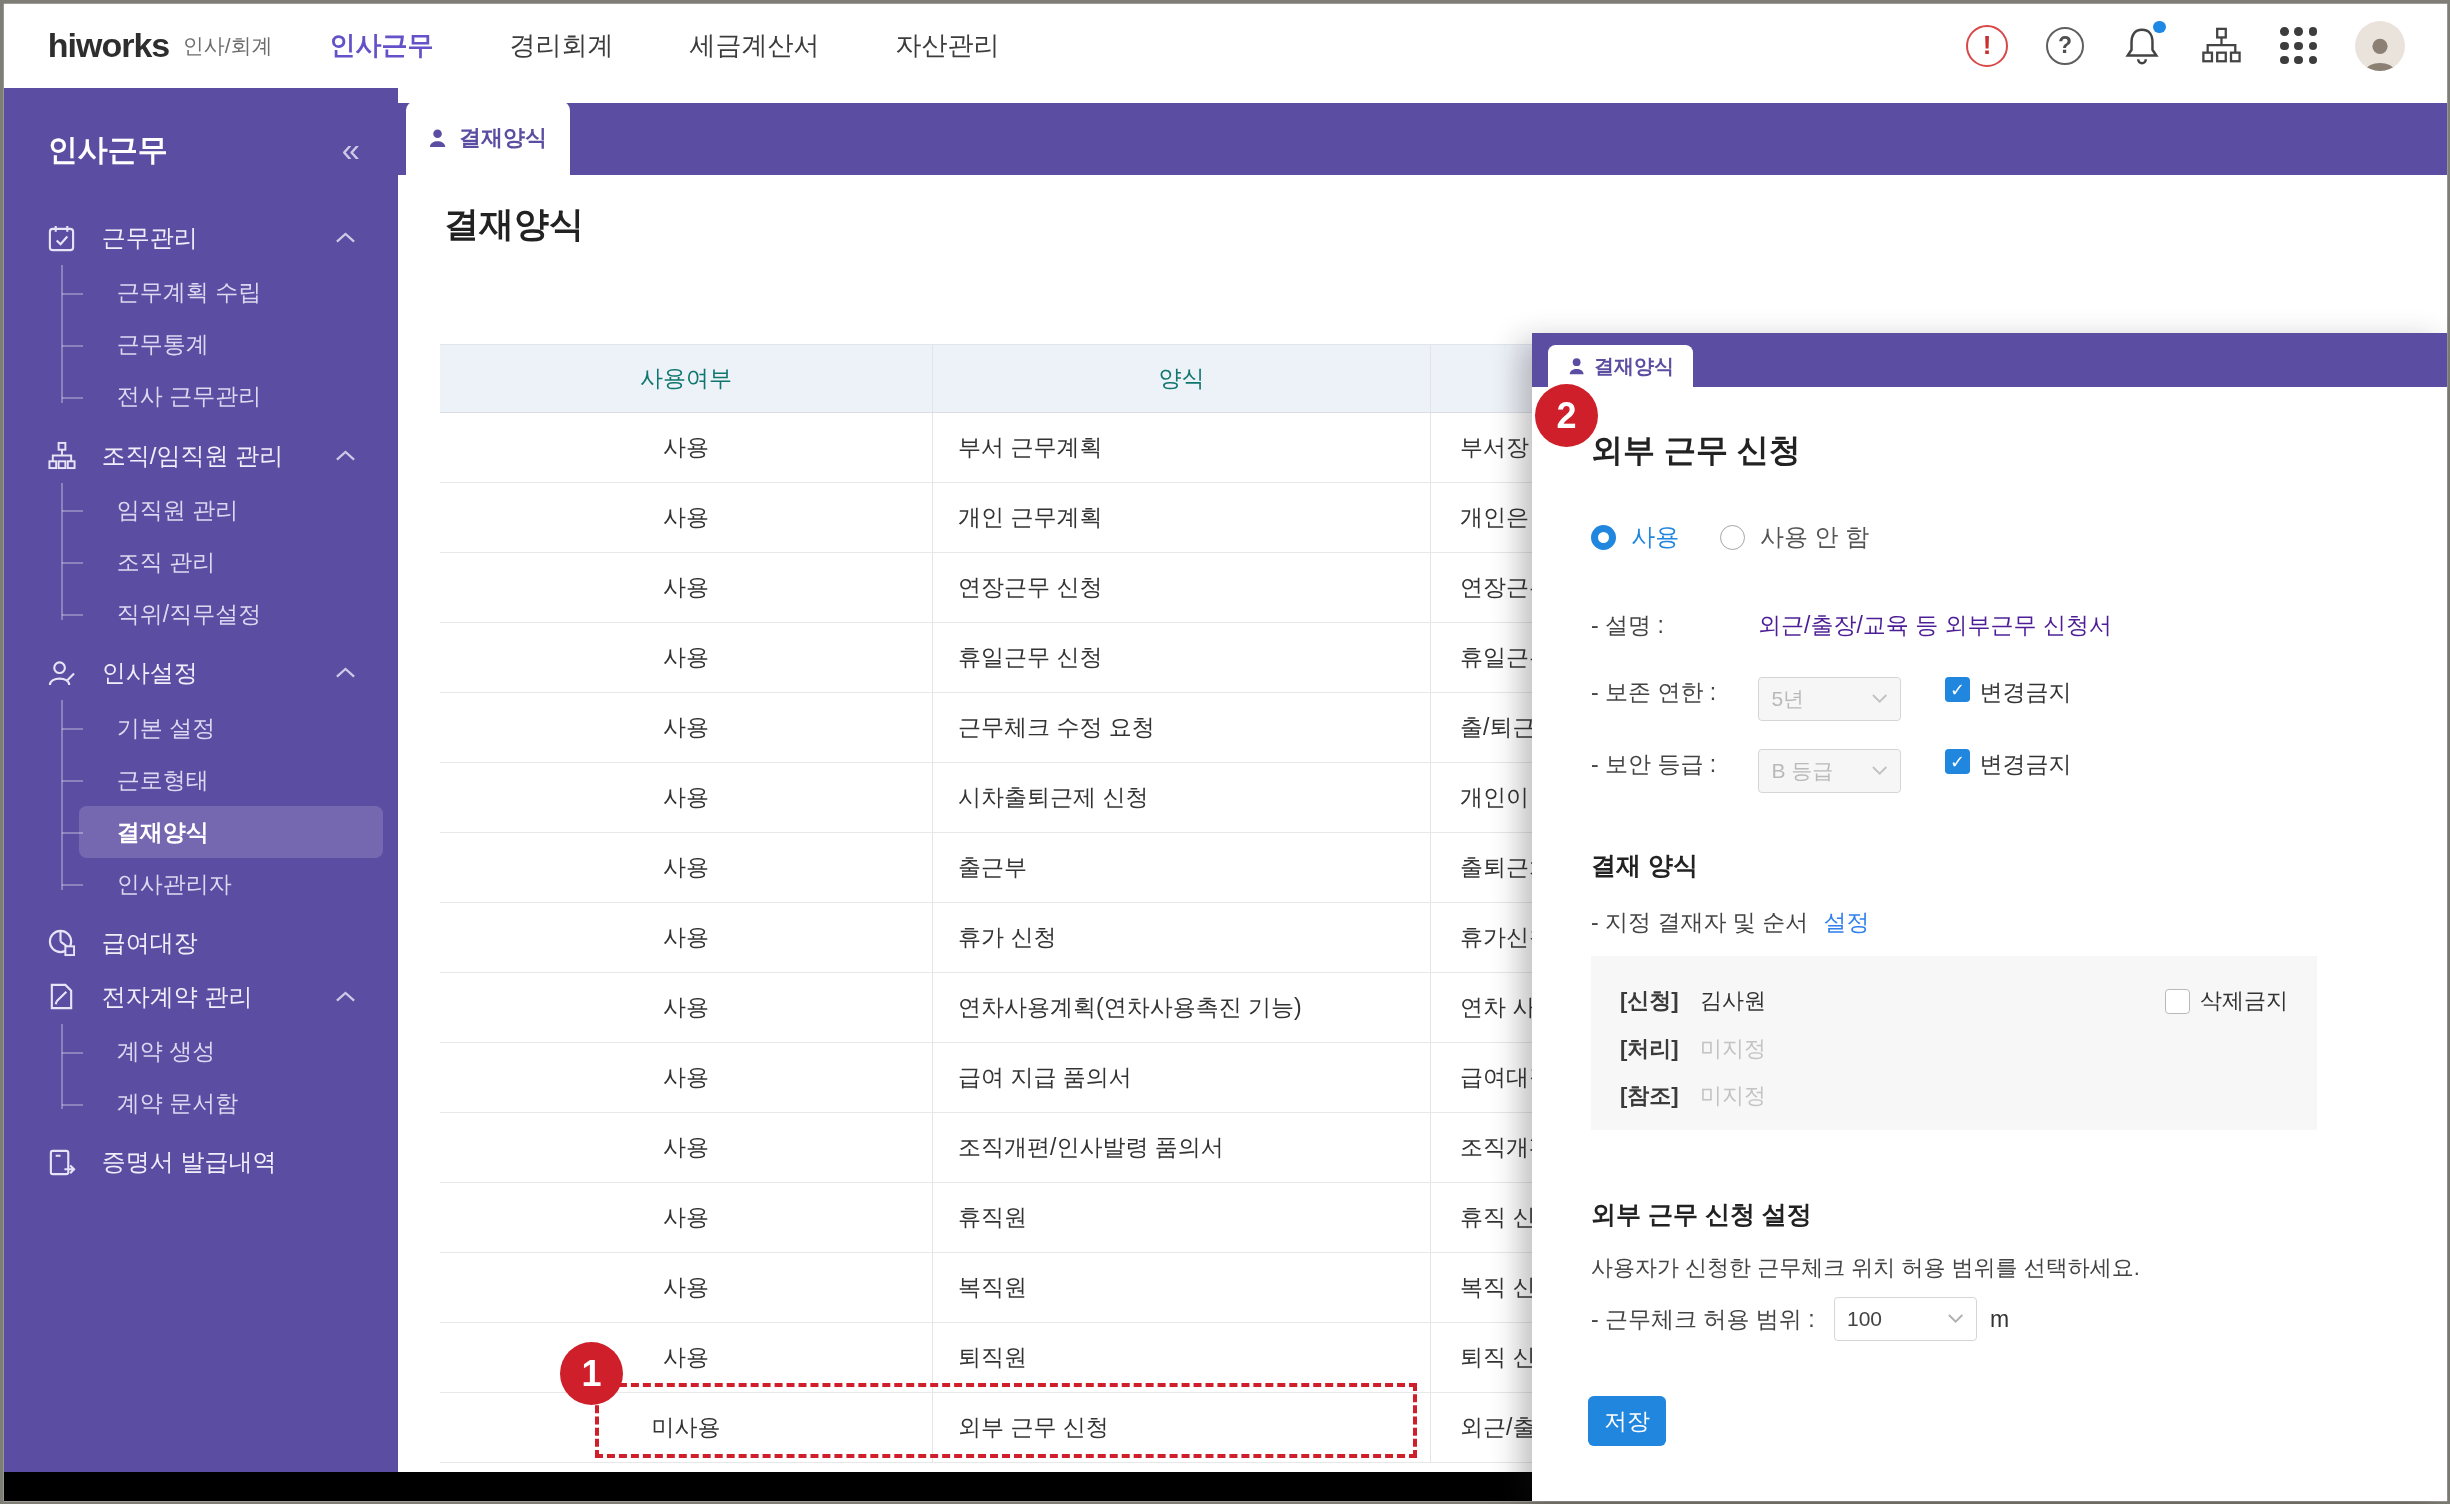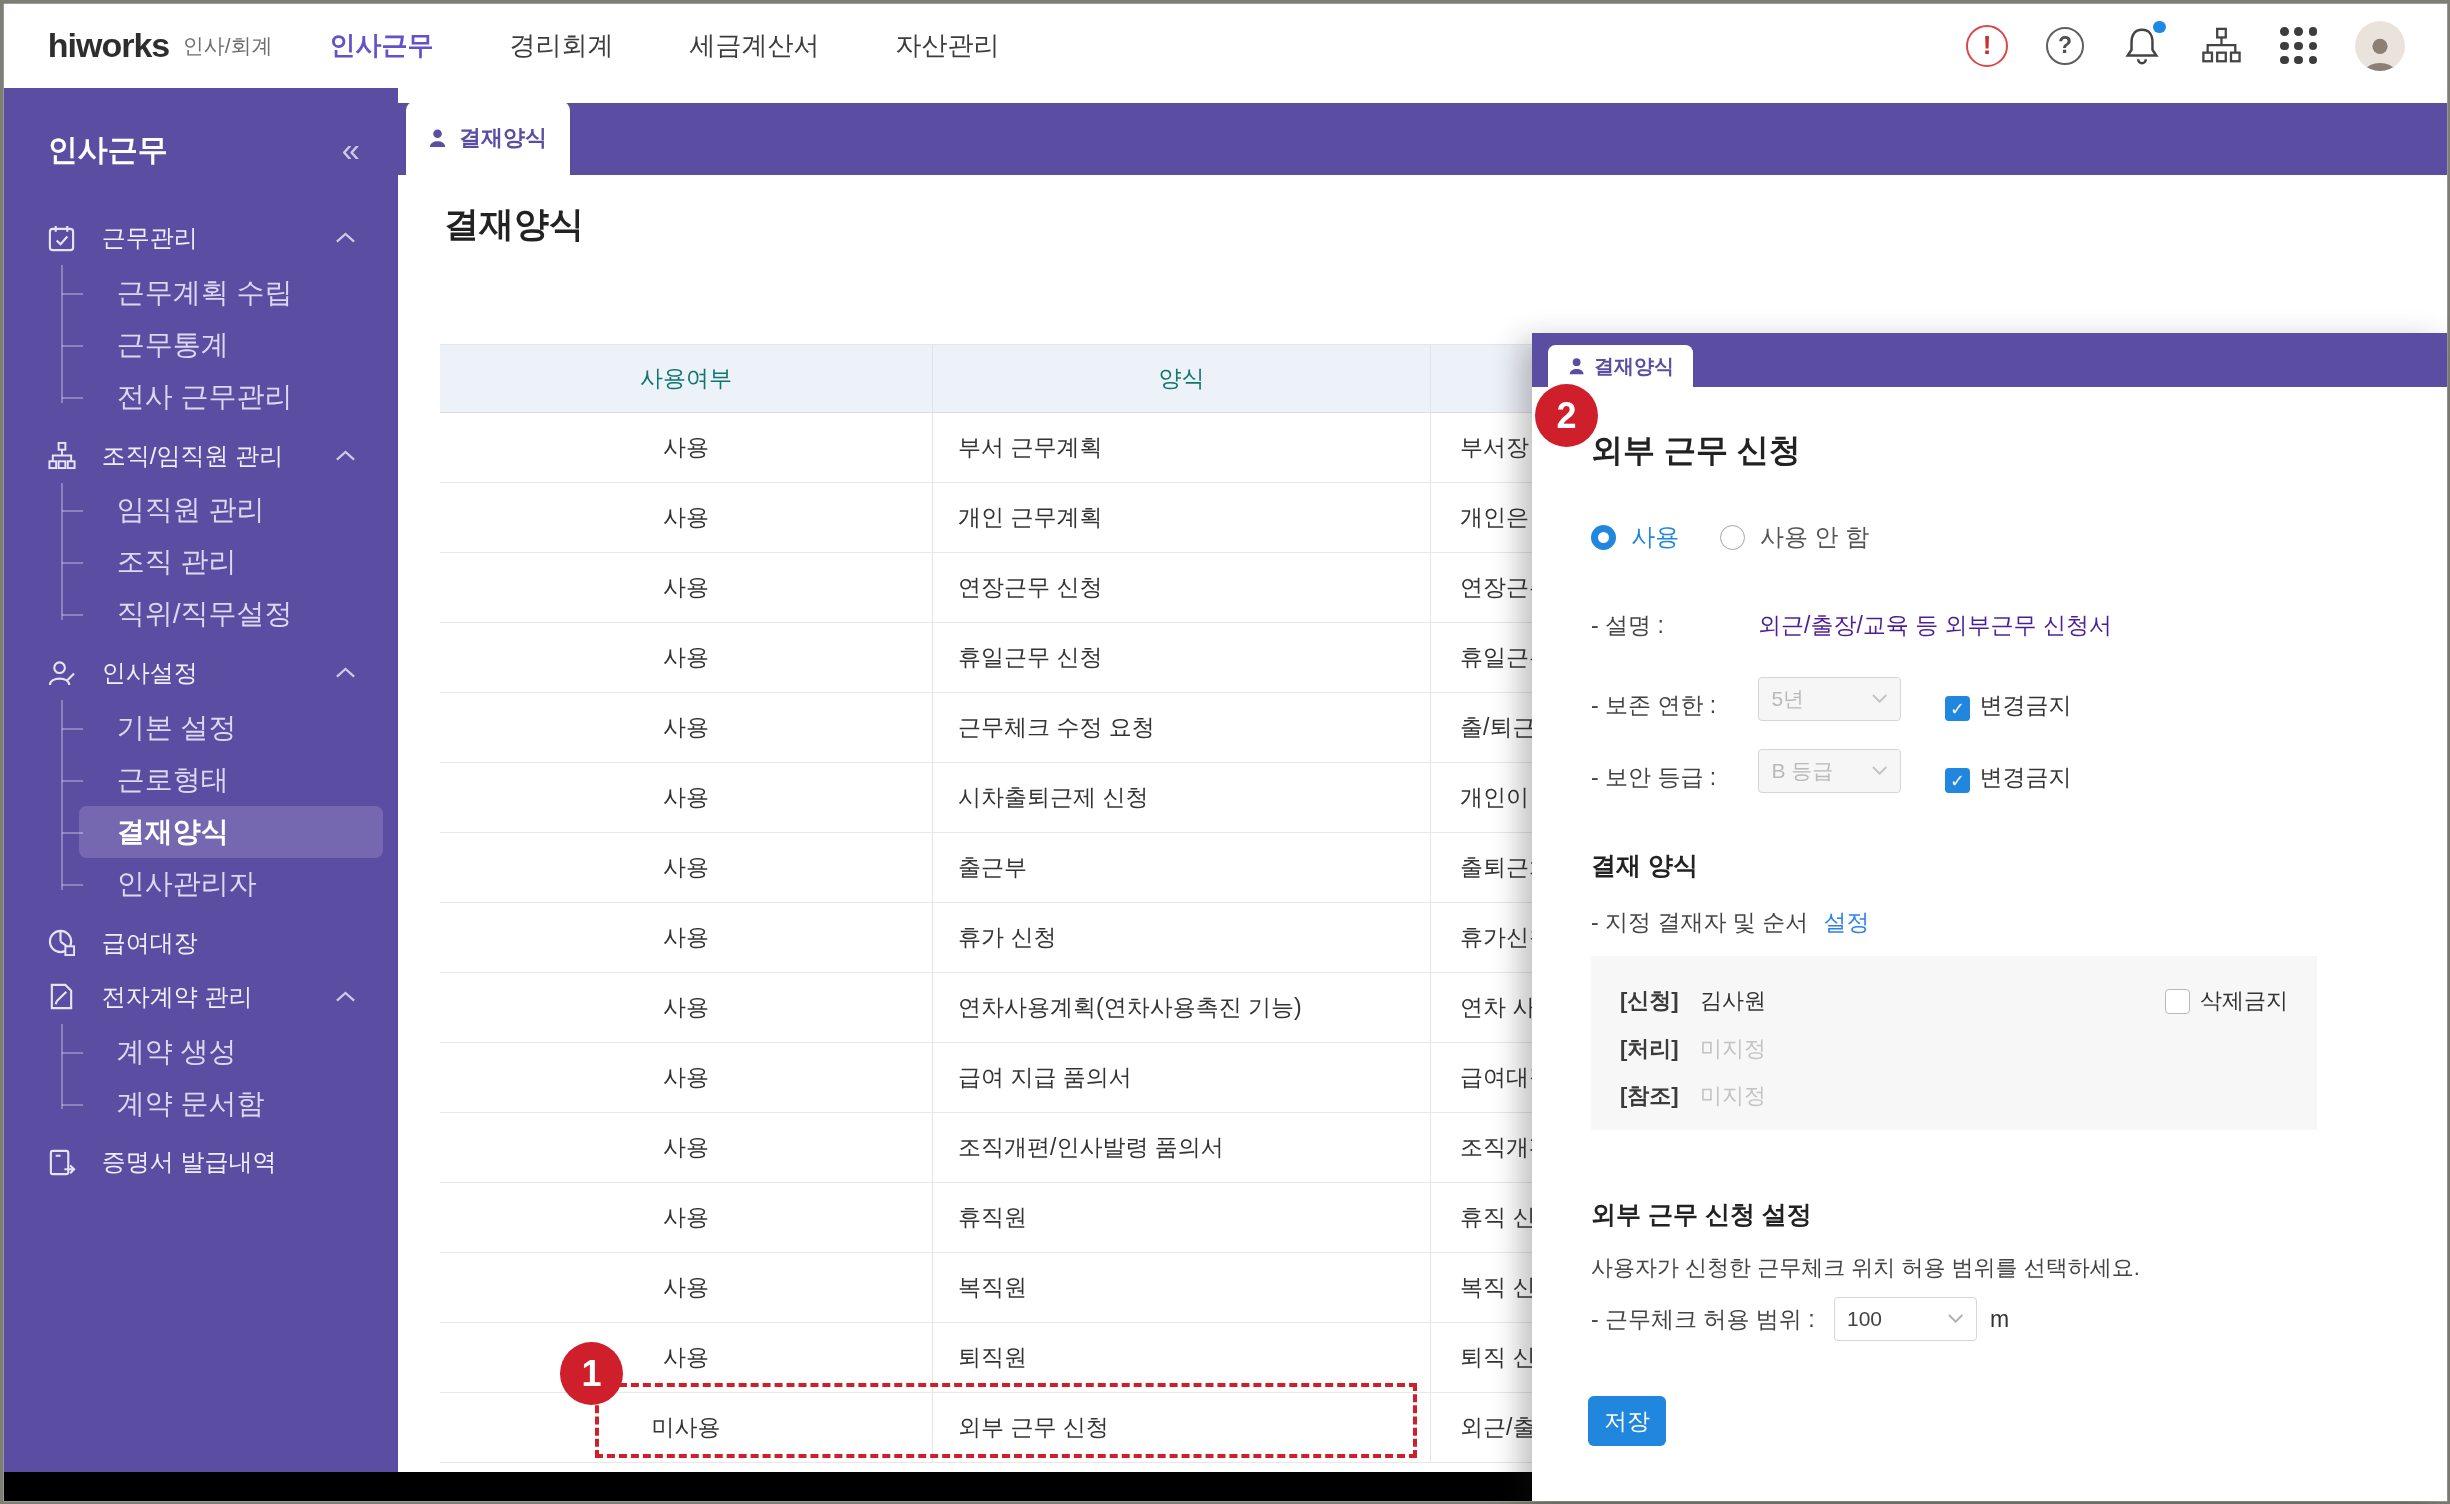--- a/index.html
+++ b/index.html
@@ -28,21 +28,21 @@
   
   .sidebar { position:absolute; left:3.8px; top:88px; width:394px; height:1384px; background:#5b4da1; z-index:4; }
   .sb-title { display:flex; align-items:center; padding:42px 38px 0 44px; color:#fff; font-size:30px; font-weight:bold; }
   .sb-collapse { margin-left:auto; color:#cfc9e8; font-size:32.5px; font-weight:normal; cursor:pointer; }
   .sb-menu { margin-top:40px; }
   .sb-sec { display:flex; align-items:center; height:54px; padding:0 42px 0 42px; color:#f1eefb; font-size:24px; cursor:pointer; }
   .sb-sec .sec-ico { width:31px; height:31px; margin-right:25px; display:flex; align-items:center; justify-content:center; }
   .sb-sec .chev { margin-left:auto; }
   .subs { position:relative; padding:1.9px 0 5.7px 0; }
   .subs::before { content:""; position:absolute; left:57px; top:0; bottom:26px; width:1.9px; background:rgba(255,255,255,.30); }
-  .sub { position:relative; display:flex; align-items:center; height:52px; margin:0 15.3px 0 75px; padding-left:38px; color:#ddd8f1; font-size:28px; border-radius:7.6px; cursor:pointer;text-align:right; }
+  .sub { position:relative; display:flex; align-items:center; height:52px; margin:0 15.3px 0 75px; padding-left:38px; color:#ddd8f1; font-size:23px; border-radius:7.6px; cursor:pointer;text-align:right; }
   .sub::before { content:""; position:absolute; left:-17px; top:50%; width:21px; height:1.9px; background:rgba(255,255,255,.30); }
   .sub.selected { background:#7568b0; color:#fff; font-weight:bold; }
   
   .main { position:absolute; left:398px; top:88px; right:3.8px; height:1384px; background:#fff; z-index:3; }
   .tabstrip { position:absolute; top:15.3px; left:0; right:0; height:72px; background:#5b4da1; }
   .mtab { position:absolute; left:7.6px; top:-1.9px; width:164px; height:74px; background:#fff; border-radius:9.6px 9.6px 0 0; display:flex; align-items:center; justify-content:center; gap:9.6px; color:#5b4da1; font-weight:bold; font-size:22px; cursor:pointer; }
   .page-title { position:absolute; top:113px; left:46px; font-size:35px; font-weight:bold; color:#222; }
   .tbl { position:absolute; left:42px; top:256px; right:0; font-size:23px; color:#333; }
   .thead { display:flex; height:69px; background:#edf1f8; border-top:1px solid #e1e5ed; border-bottom:1px solid #d9dde5; color:#0f766e; }
   .thead .cell { display:flex; align-items:center; }
@@ -62,21 +62,21 @@
   .panel { position:absolute; left:1532px; top:333px; width:915px; height:1168px; background:#fff; z-index:40; box-shadow:-11.5px 7.6px 29px rgba(30,30,30,.30); }
   .panel-head { position:relative; height:54px; background:#5b4da1; }
   .ptab { position:absolute; left:16.3px; top:11.5px; width:145px; height:43px; background:#fff; border-radius:7.6px 7.6px 0 0; display:flex; align-items:center; justify-content:center; gap:7.6px; color:#5b4da1; font-weight:bold; font-size:20px; cursor:pointer; }
   .pt-title { position:absolute; left:59px; top:96px; font-size:32px; font-weight:bold; color:#222; }
   .radio-row { position:absolute; left:59px; top:188px; display:flex; align-items:center; gap:15.3px; font-size:24px; }
   .radio { width:25px; height:25px; border-radius:50%; background:#fff; cursor:pointer; }
   .radio.on { border:7.6px solid #2186de; }
   .radio.off { border:1.9px solid #a5a5a5; }
   .radio-on-label { color:#2186de; margin-right:25px; }
   .radio-off-label { color:#555; }
-  .frow { position:absolute; left:59px; display:flex; align-items:flex-end; font-size:23px; color:#444; }
+  .frow { position:absolute; left:59px; display:flex; align-items:flex-start; font-size:23px; color:#444; }
   .flabel { width:167px; }
   .fvalue { color:#4c1d95; }
   .select { display:flex; align-items:center; justify-content:space-between; width:143px; height:44px; border:1px solid #d5d5d5; border-radius:3.8px; padding:0 12.4px; font-size:21px; background:#fff; color:#444; cursor:pointer; }
   .select.disabled { background:#f6f6f6; color:#b9b9b9; cursor:default; }
   .chk { width:25px; height:25px; border-radius:3.8px; display:flex; align-items:center; justify-content:center; cursor:pointer; }
   .chk.on { background:#2186de; color:#fff; font-size:18px; }
   .chk.off { background:#fff; border:1.9px solid #b9b9b9; }
   .chk-label { margin-left:9.6px; color:#333; }
   .sec-h { position:absolute; left:59px; font-size:25px; font-weight:bold; color:#222; }
   .designate { position:absolute; left:59px; top:574px; display:flex; align-items:center; font-size:23px; color:#444; }

